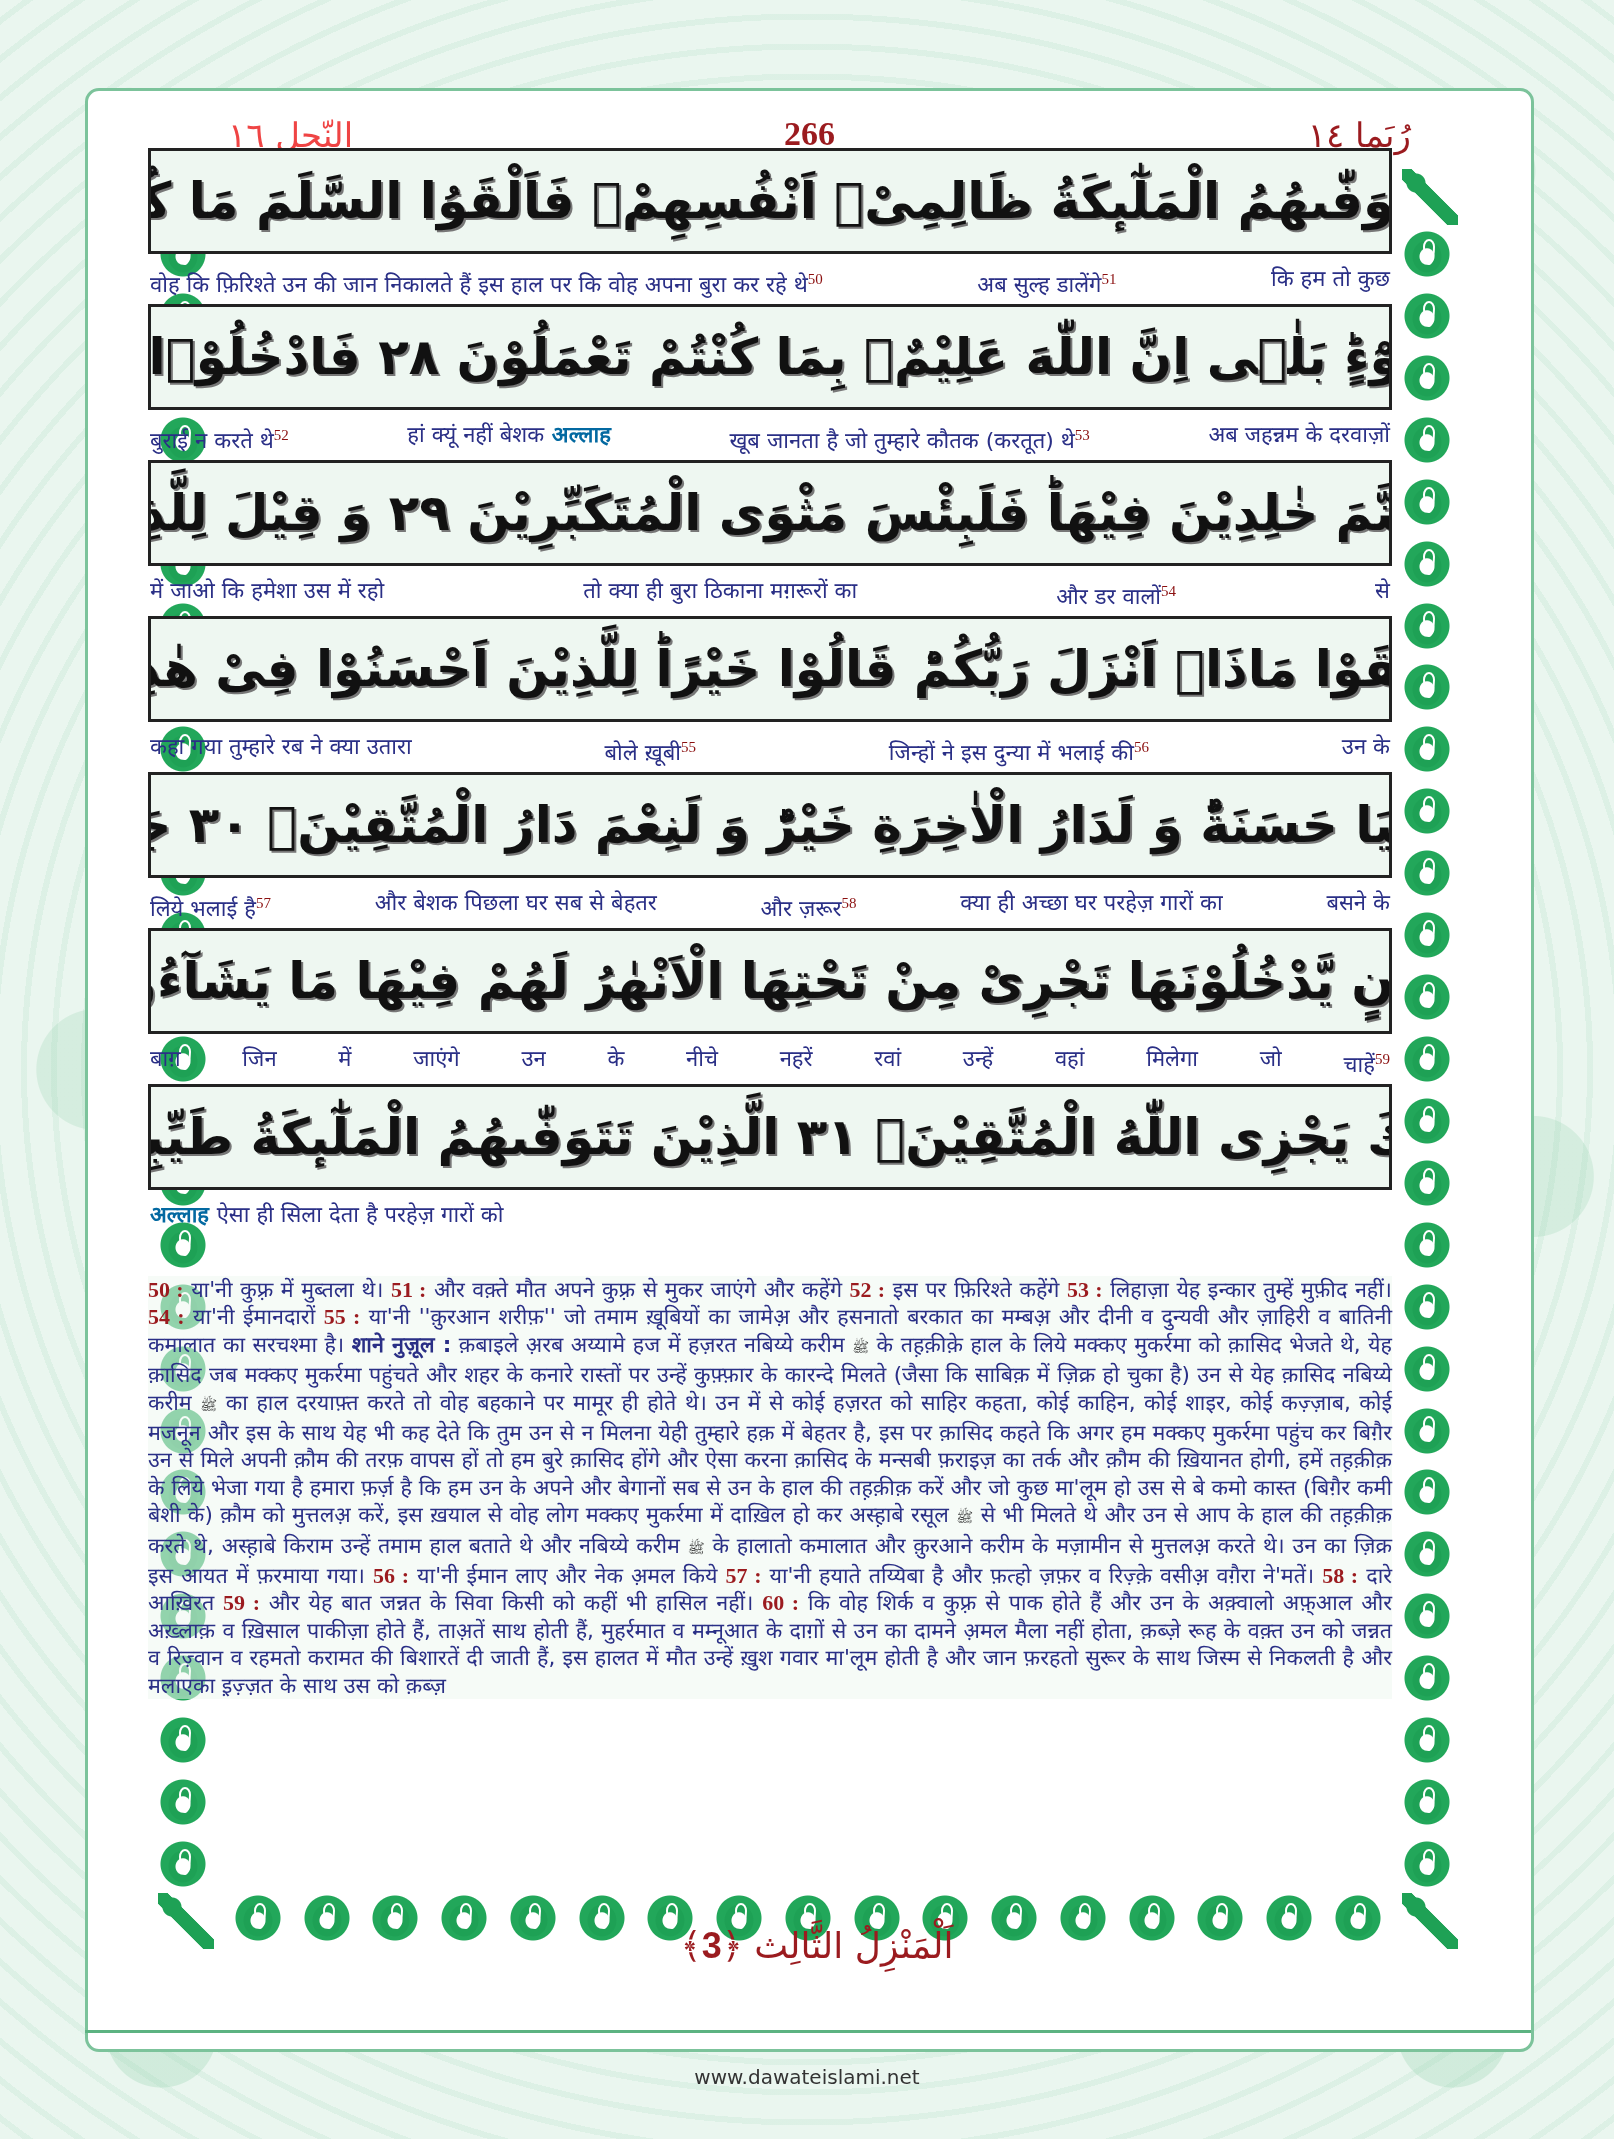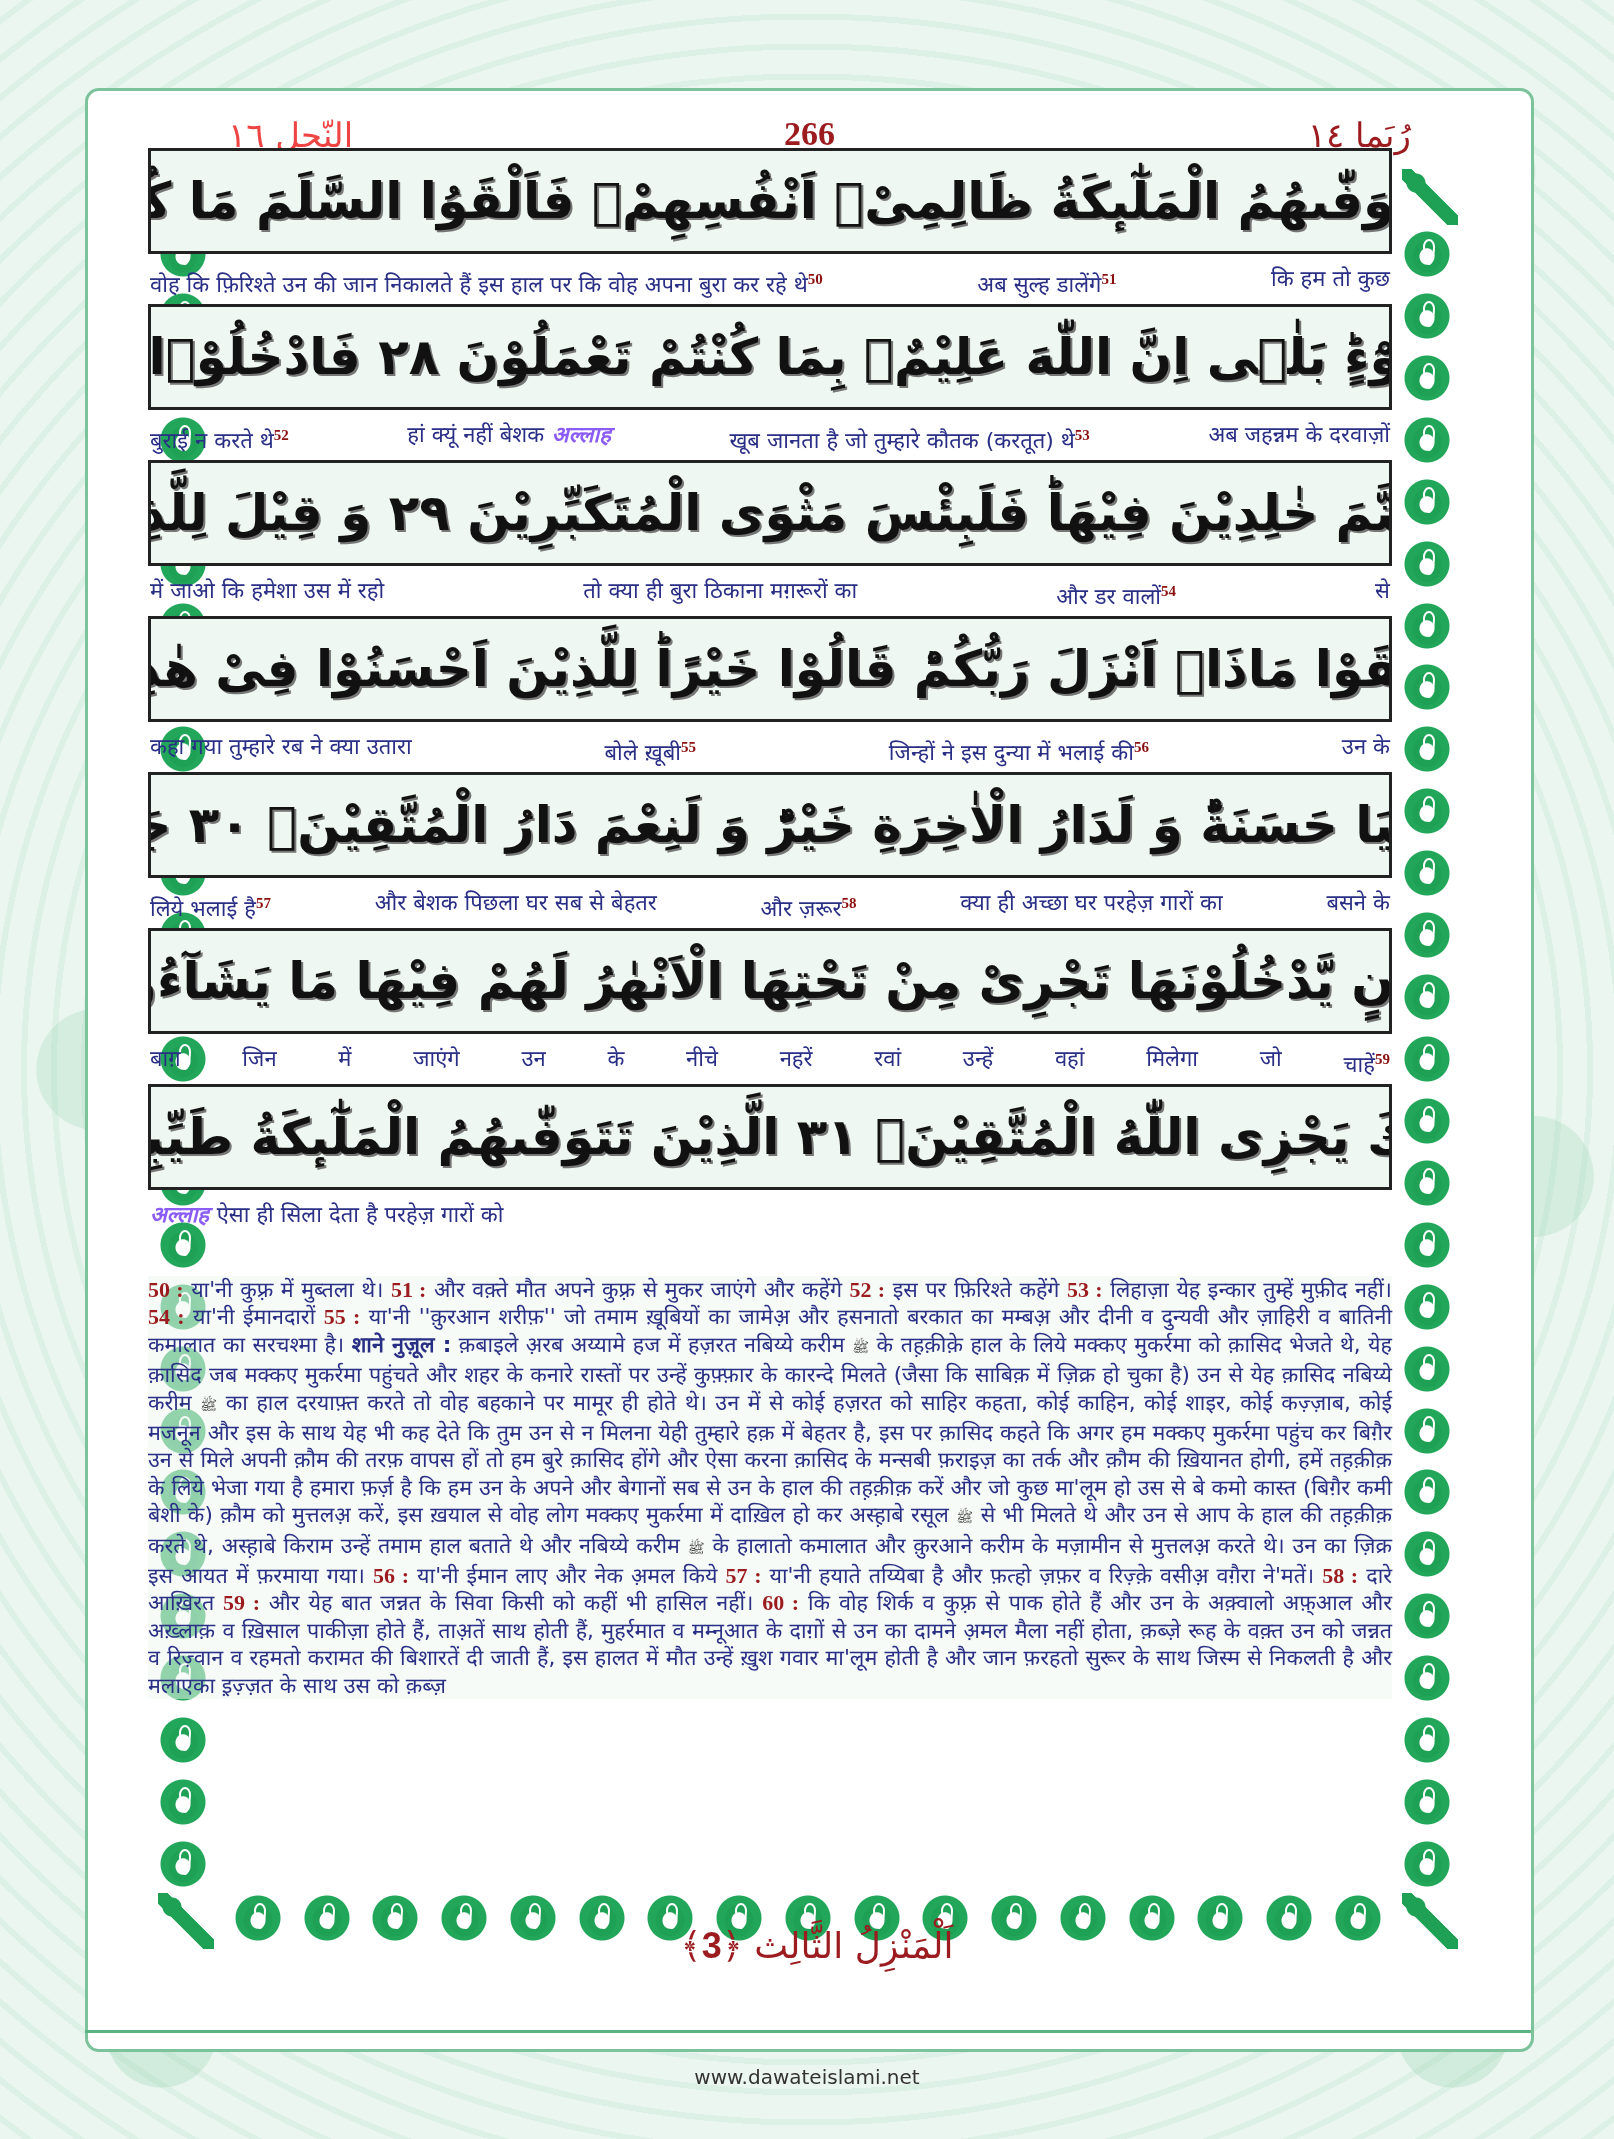--- a/index.html
+++ b/index.html
@@ -61,22 +61,22 @@
     font-family:"DejaVu Sans", sans-serif; font-size:50px; font-weight:bold; color:#111;
     text-shadow:2px 2px 0 #777;
     white-space:nowrap; overflow:hidden;
   }
   .trans {
     height:50px; line-height:50px; font-size:22px; color:#2a2f86;
     display:flex; justify-content:space-between; white-space:nowrap; overflow:hidden;
     padding:0 2px;
   }
   .trans .seg { display:inline-block; }
-  sup.fn { color:#8b1010; font-family:"Liberation Serif", serif; font-weight:bold; font-size:15px; }
-  .allah { color:#8b5cf6; font-weight:bold;font-style:italic; }
+  sup.fn { color:#8b1010; font-family:"Liberation Serif", serif; font-weight:normal; font-size:15px; }
+  .allah { color:#0369a1; font-weight:bold; }
 
   .notes {
     position:absolute; left:148px; top:1276px; width:1244px;
     font-size:21.5px; line-height:27.4px; color:#2a2f86; text-align:justify;
     background:rgba(238,247,241,.55);
   }
   .notes .n { color:#9b1b1f; font-weight:bold; font-family:"Liberation Serif", serif; font-size:22px; }
   .notes .b { font-weight:bold; }
   .salla { font-family:"DejaVu Sans", sans-serif; font-size:14px; color:#333; }
 

